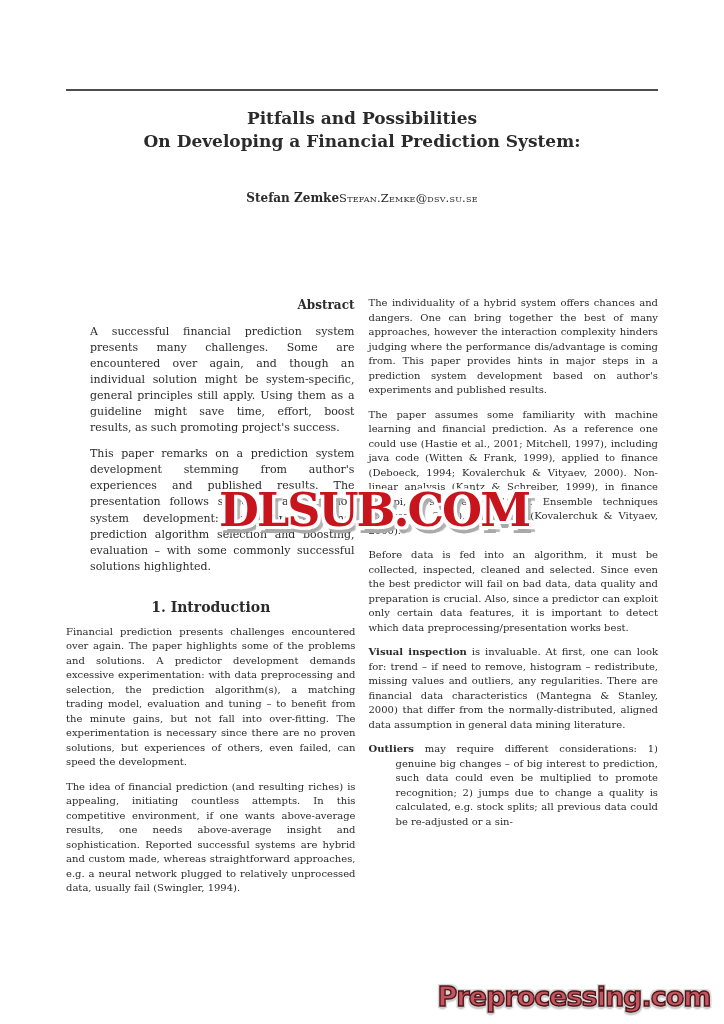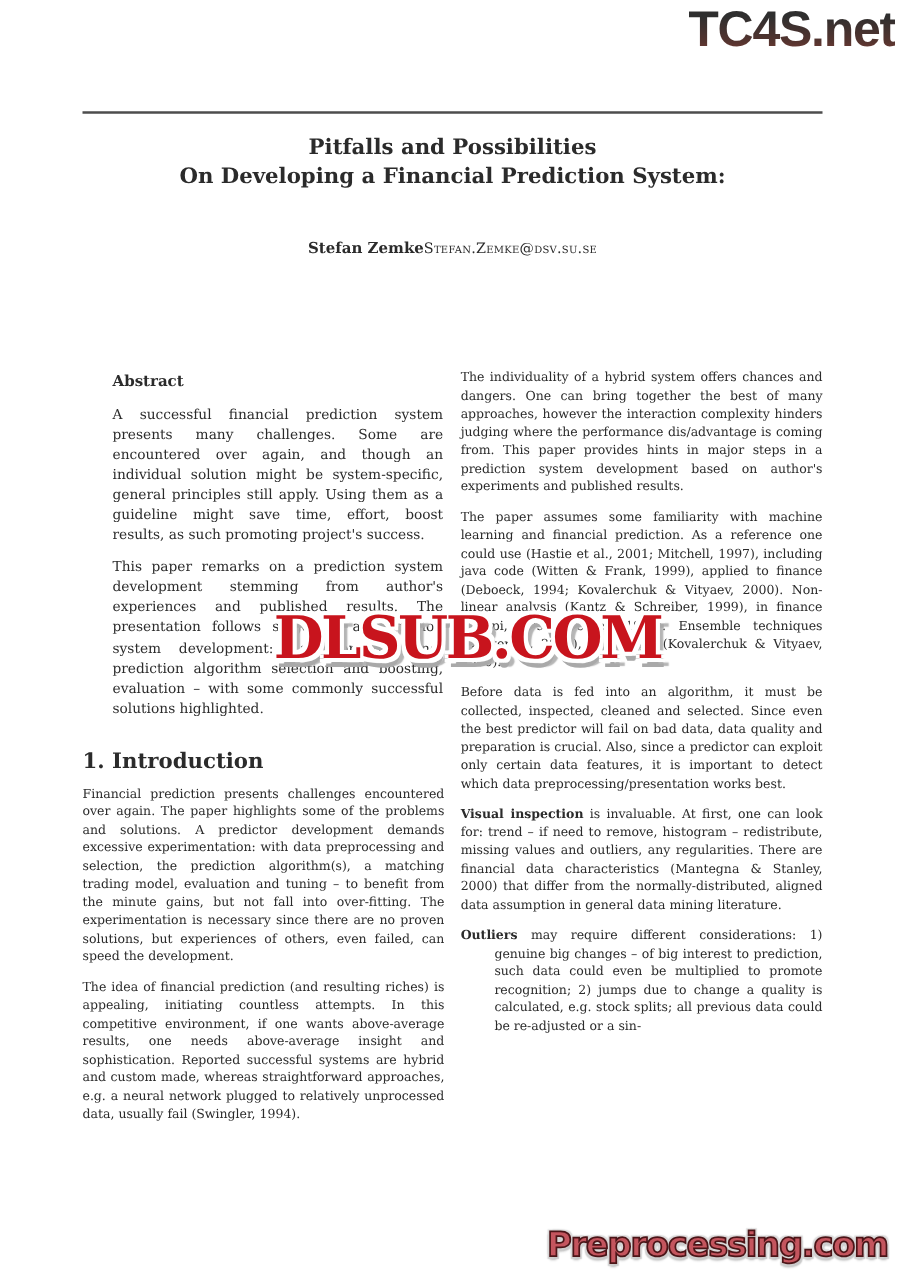--- a/index.html
+++ b/index.html
@@ -74,30 +74,31 @@
     position:absolute;left:66px;top:296px;width:592px;
     display:flex;gap:13px;
   }
   .col{width:289.5px;}
   .body-p{
     font-size:10px;line-height:1.45;text-align:justify;
     margin:0 0 10px 0;
   }
   .abstract-wrap{margin-left:24px;margin-right:1px;}
   .abstract-heading{
-    text-align:left;font-weight:bold;font-size:12px;
+    text-align:right;font-weight:bold;font-size:12px;
     margin:2px 0 12px 0;
   }
   .abstract-p{
     font-size:11px;line-height:1.46;text-align:justify;
     margin:0 0 10px 0;
   }
   .section-heading{
-    font-weight:bold;font-size:17px;
+    font-weight:bold;font-size:14px;
     margin:24px 0 10px 0;
+    text-align:center;
   }
   .section-heading.first-right{margin-top:14px;}
   .lead-bold{font-weight:bold;}
   .hang{
     padding-left:27px;text-indent:-27px;
   }
 </style>
 </head>
 <body>
 
@@ -136,17 +137,16 @@
 
       <p class="body-p">Before data is fed into an algorithm, it must be collected, inspected, cleaned and selected. Since even the best predictor will fail on bad data, data quality and preparation is crucial. Also, since a predictor can exploit only certain data features, it is important to detect which data preprocessing/presentation works best.</p>
 
       <p class="body-p"><span class="lead-bold">Visual inspection</span><span> is invaluable. At first, one can look for: trend – if need to remove, histogram – redistribute, missing values and outliers, any regularities. There are financial data characteristics (Mantegna &amp; Stanley, 2000) that differ from the normally-distributed, aligned data assumption in general data mining literature.</span></p>
 
       <p class="body-p hang"><span class="lead-bold">Outliers</span><span> may require different considerations: 1) genuine big changes – of big interest to prediction, such data could even be multiplied to promote recognition; 2) jumps due to change a quality is calculated, e.g. stock splits; all previous data could be re-adjusted or a sin-</span></p>
     </div>
 
   </div>
 
-  <div class="wm-top">TC4S.net</div>
   <div class="wm-mid">DLSUB.COM</div>
   <div class="wm-bottom">Preprocessing.com</div>
 
 </div>
 
 </body></html>

